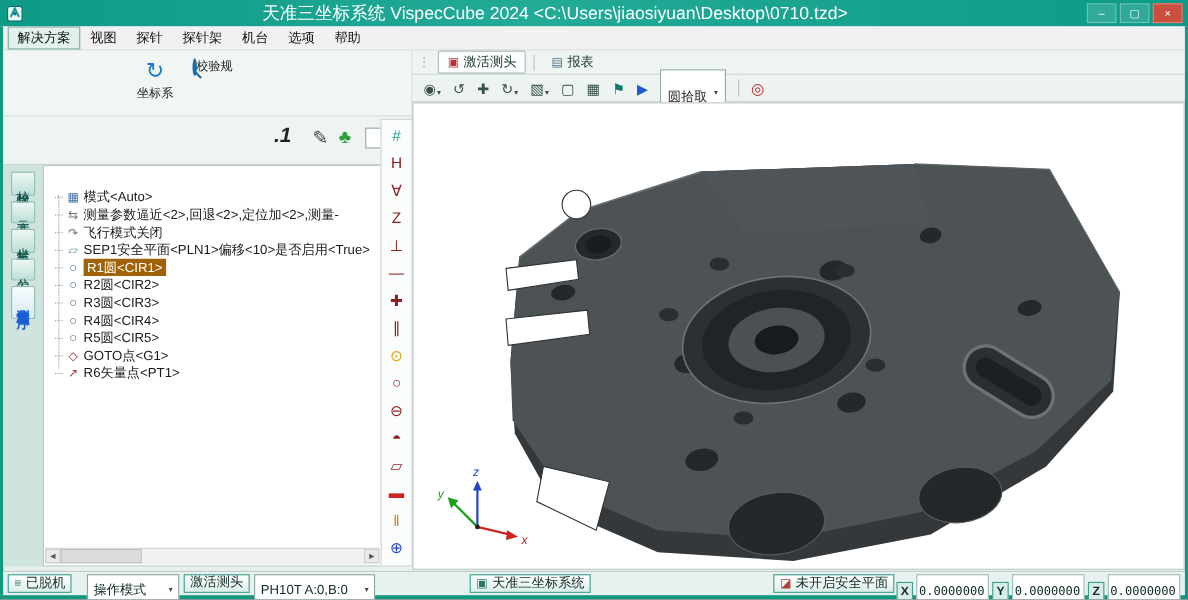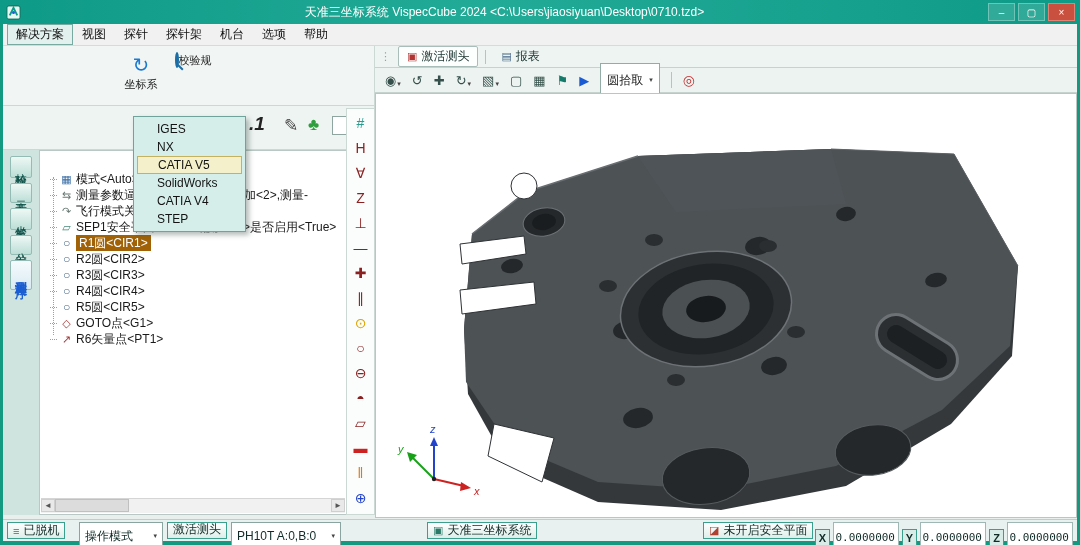--- a/index.html
+++ b/index.html
@@ -3,21 +3,21 @@
 <meta charset="utf-8">
 <style>
   html,body{margin:0;padding:0;background:#555;}
   .window{position:relative;width:1080px;height:545px;overflow:hidden;background:#e9efed;
           font-family:"Liberation Sans",sans-serif;-webkit-font-smoothing:antialiased;}
   
   .titlebar{position:absolute;left:0;top:0;width:1080px;height:24px;
             background:linear-gradient(90deg,#0d9a87,#22ab97 45%,#0d9a87);
             display:flex;align-items:center;}
   .app-icon{width:15px;height:15px;margin-left:6px;flex:none;}
-  .title{flex:1;text-align:center;color:#fff;font-size:12px;}
+  .title{flex:1;text-align:center;color:#fff;font-size:16px;}
   .winbtns{display:flex;gap:3px;margin-right:5px;}
   .wbtn{width:25px;height:16px;display:flex;align-items:center;justify-content:center;
         color:#fff;font-size:10px;background:rgba(255,255,255,.14);border:1px solid rgba(255,255,255,.3);}
   .wbtn.close{background:#c9503f;border-color:#e08374;}
   
   .b-left,.b-right,.b-bottom{position:absolute;background:#12997f;}
   .b-left{left:0;top:24px;width:3px;height:521px;}
   .b-right{right:0;top:24px;width:3px;height:521px;}
   .b-bottom{left:0;top:541px;width:1080px;height:4px;}
   
@@ -81,21 +81,21 @@
   .rtab{display:flex;align-items:center;gap:4px;padding:1px 8px;}
   .rtab.active{background:#fdfefe;border:1px solid #a9beb9;border-radius:2px;}
   .rt-ico1{color:#b33333;font-size:11px;} .rt-ico2{color:#4a6a8a;font-size:11px;}
   .rtsep{width:1px;height:14px;background:#b5c4c0;}
   .vptb{position:absolute;left:375px;top:68px;width:702px;height:25px;background:#edf3f1;
         border-bottom:1px solid #c6d2ce;display:flex;align-items:center;gap:11px;padding-left:10px;
         font-size:13px;color:#35504a;box-sizing:border-box;}
   .vico{display:flex;align-items:flex-end;gap:1px;}
   .caret{font-size:7px;color:#444;}
   .flag-i{color:#147a6a;} .play-i{color:#1a5ad2;}
-  .pick{display:flex;align-items:center;gap:6px;background:#fff;border:1px solid #93aca6;height:31px;
+  .pick{display:flex;align-items:flex-start;gap:6px;background:#fff;border:1px solid #93aca6;height:31px;
         padding:16px 6px;font-size:12px;color:#222;box-sizing:border-box;}
   .vsep{width:1px;height:16px;background:#b5c4c0;}
   .compass{color:#c03030;font-size:14px;}
   .viewport{position:absolute;left:375px;top:93px;width:702px;height:425px;background:#fff;
             border:1px solid #b9c6c2;box-sizing:border-box;}
   .viewport svg{display:block;}
   
   .dmenu{position:absolute;left:4px;top:46px;width:129px;background:#d6eeea;border:1px solid #6fa39b;
          box-shadow:3px 3px 5px rgba(40,60,55,.35);z-index:60;padding:3px;box-sizing:border-box;}
   .dmi{height:18px;line-height:16px;padding:1px 4px 1px 22px;font-size:12px;color:#131313;
@@ -348,28 +348,20 @@
         <polygon points="37,9 27,3 26,12" fill="#cc2222"></polygon>
         <circle cx="0" cy="0" r="2.2" fill="#222"></circle>
         <text x="-4" y="-46" fill="#2244cc">z</text>
         <text x="-36" y="-26" fill="#18a018">y</text>
         <text x="40" y="16" fill="#cc2222">x</text>
       </g>
     </svg>
   </div>
 
 
-  <div class="smenu">
-    <div class="smi">IGES</div>
-    <div class="smi">NX</div>
-    <div class="smi hl">CATIA V5</div>
-    <div class="smi">SolidWorks</div>
-    <div class="smi">CATIA V4</div>
-    <div class="smi">STEP</div>
-  </div>
 
   <div class="statusbar">
     <span class="sseg" style="left:4px;">
       <span class="sico">≡</span>
       <span>已脱机</span>
     </span>
     <span class="scombo" style="left:76px;width:84px;">
       <span>操作模式</span>
       <span class="caret">▾</span>
     </span>

